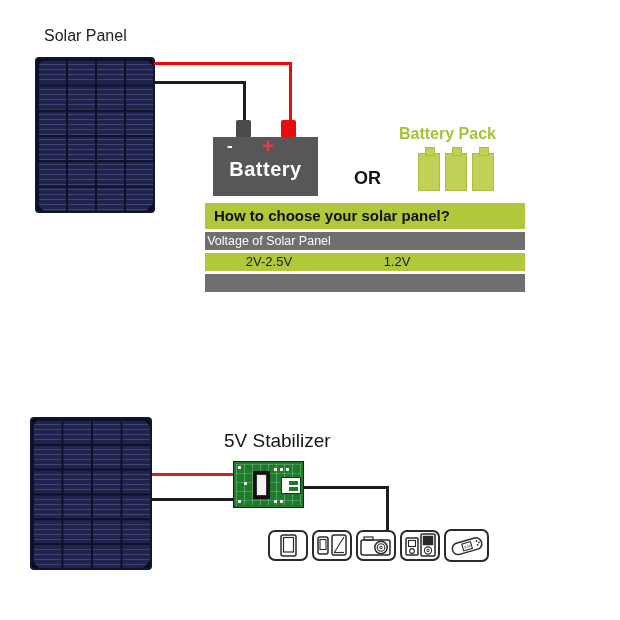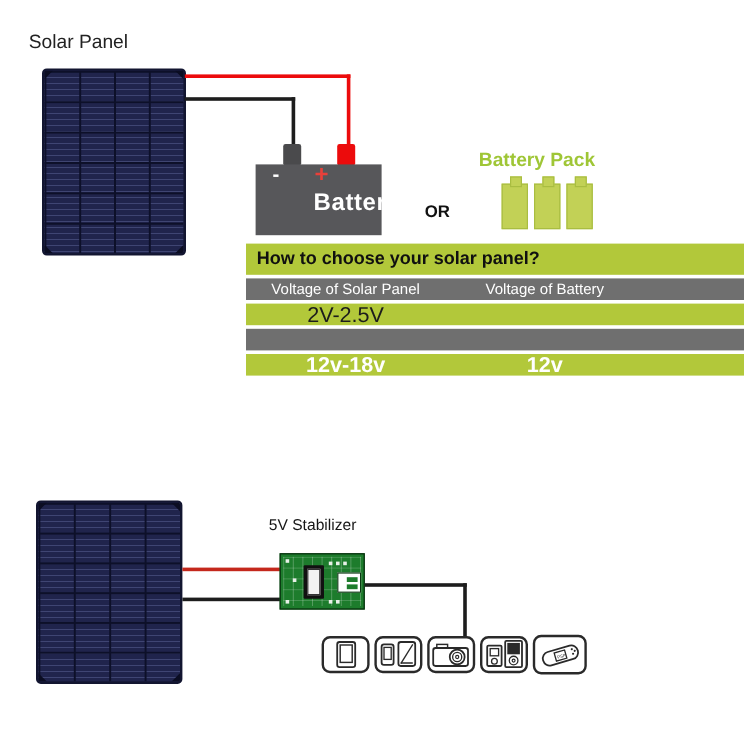--- a/index.html
+++ b/index.html
@@ -39,65 +39,65 @@
   }
   .solar-panel .corner{
     position:absolute;width:0;height:0;border-style:solid;
   }
   .c-tl{top:0;left:0;border-width:7px 7px 0 0;border-color:#0b0d22 transparent transparent transparent;}
   .c-tr{top:0;right:0;border-width:0 7px 7px 0;border-color:transparent #0b0d22 transparent transparent;}
   .c-bl{bottom:0;left:0;border-width:7px 0 0 7px;border-color:transparent transparent transparent #0b0d22;}
   .c-br{bottom:0;right:0;border-width:0 0 7px 7px;border-color:transparent transparent #0b0d22 transparent;}
 
   
-  .solar-title{left:24px;top:27px;font-size:16px;color:#222;}
-  .or-label{left:354px;top:168px;font-size:14px;font-weight:700;color:#111;}
+  .solar-title{left:44px;top:27px;font-size:16px;color:#222;}
+  .or-label{left:354px;top:168px;font-size:18px;font-weight:700;color:#111;}
   .pack-label{left:399px;top:125px;font-size:16px;font-weight:700;color:#9fc636;text-align:right;}
   .note-text{left:37px;top:383px;font-size:14.5px;color:#161616;}
-  .stab-label{left:224px;top:430px;font-size:13px;color:#161616;}
+  .stab-label{left:224px;top:430px;font-size:19px;color:#161616;}
 
   
   .wire{position:absolute;}
   .red{background:#ec0b0c;}
   .blk{background:#1d1d1d;}
 
   
   .battery-box{
     left:213px;top:137px;width:105px;height:59px;
     background:#57575a;
   }
   .batt-term{position:absolute;width:15px;height:18px;border-radius:2px;}
   .batt-minus{left:227px;top:139px;color:#fff;font-size:17px;font-weight:700;line-height:14px;}
   .batt-plus{left:262px;top:136px;color:#e8403a;font-size:20px;font-weight:700;line-height:20px;}
   .batt-label{
     left:213px;top:158px;width:105px;text-align:center;
-    color:#fff;font-size:20px;font-weight:700;letter-spacing:.5px;padding-left:32px;
+    color:#fff;font-size:20px;font-weight:700;letter-spacing:.5px;
   }
 
   
   .pack-cells{left:418px;top:153px;display:flex;gap:5px;align-items:flex-end;}
   .cell{
     position:relative;width:22px;height:38px;
     background:#c2d156;border:1px solid #a9bd41;box-sizing:border-box;
   }
   .cell::before{
     content:"";position:absolute;top:-7px;left:6px;width:8px;height:7px;
     background:#c2d156;border:1px solid #a9bd41;
   }
 
   
-  .vtable{left:205px;top:203px;width:415px;}
+  .vtable{left:205px;top:203px;width:320px;}
   .tbl-title{
     background:#b2c83a;color:#101010;font-weight:700;font-size:15px;
     height:26px;line-height:26px;padding-left:9px;margin-bottom:3px;
   }
-  .trow{display:flex;height:18px;line-height:18px;margin-bottom:3px;font-size:18px;}
+  .trow{display:flex;height:18px;line-height:18px;margin-bottom:3px;font-size:13px;}
   .trow .c1{width:40%;text-align:center;}
   .trow .c2{width:40%;text-align:center;}
-  .thead{background:#6f6f6f;color:#ffffff;font-size:12.5px;}
+  .thead{background:#6f6f6f;color:#ffffff;font-size:12.5px;gap:36px;}
   .rgreen{background:#b2c83a;color:#1c1c1c;}
   .rgray{background:#6f6f6f;color:#1c1c1c;}
   .rlast{color:#ffffff;font-weight:700;}
 
   
   .pcb{
     left:233px;top:461px;width:71px;height:47px;
     background:#1d7c2c;border:1px solid #072c0d;box-sizing:border-box;
   }
   .pcb .trace{position:absolute;inset:2px;
@@ -161,30 +161,26 @@
   <div class="abs pack-cells">
     <div class="cell"></div>
     <div class="cell"></div>
     <div class="cell"></div>
   </div>
 
   <div class="abs vtable">
     <div class="tbl-title">How to choose your solar panel?</div>
     <div class="trow thead">
       <div class="c1">Voltage of Solar Panel</div>
-      <div class="c2">Voltage of Battery</div>
     </div>
     <div class="trow rgreen">
       <div class="c1">2V-2.5V</div>
+      <div class="c2">1.2V</div>
     </div>
     <div class="trow rgray">
-    </div>
-    <div class="trow rgreen rlast">
-      <div class="c1">12v-18v</div>
-      <div class="c2">12v</div>
     </div>
   </div>
 
 
   <div class="solar-panel" style="left:30px;top:417px;width:122px;height:153px;">
     <div class="stripes"></div>
     <div class="grid"></div>
     <div class="corner c-tl"></div>
       <div class="corner c-tr"></div>
     <div class="corner c-bl"></div>

